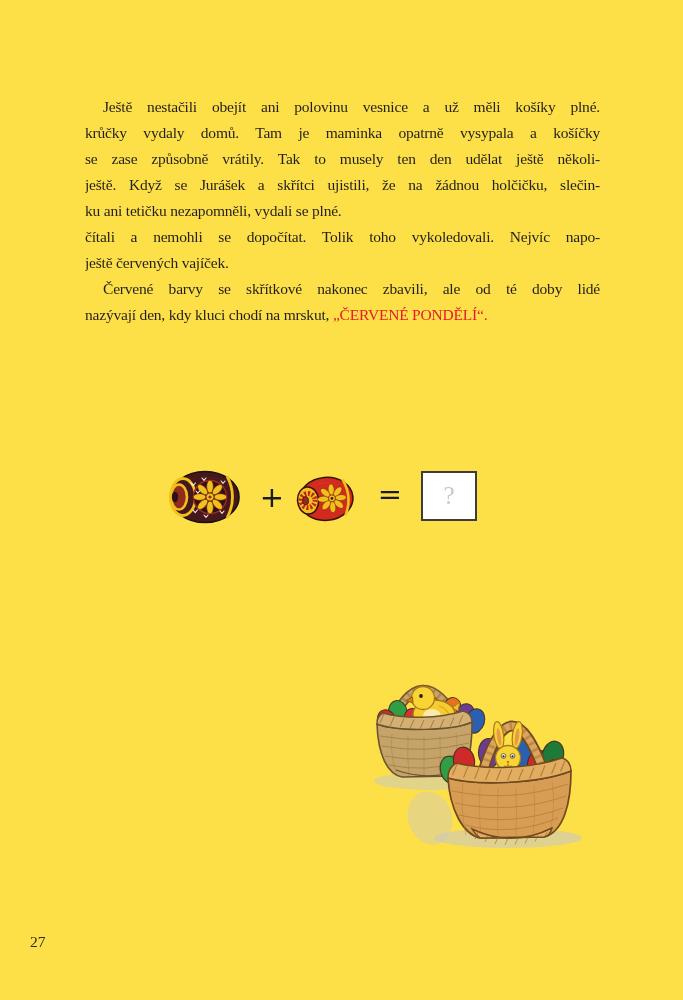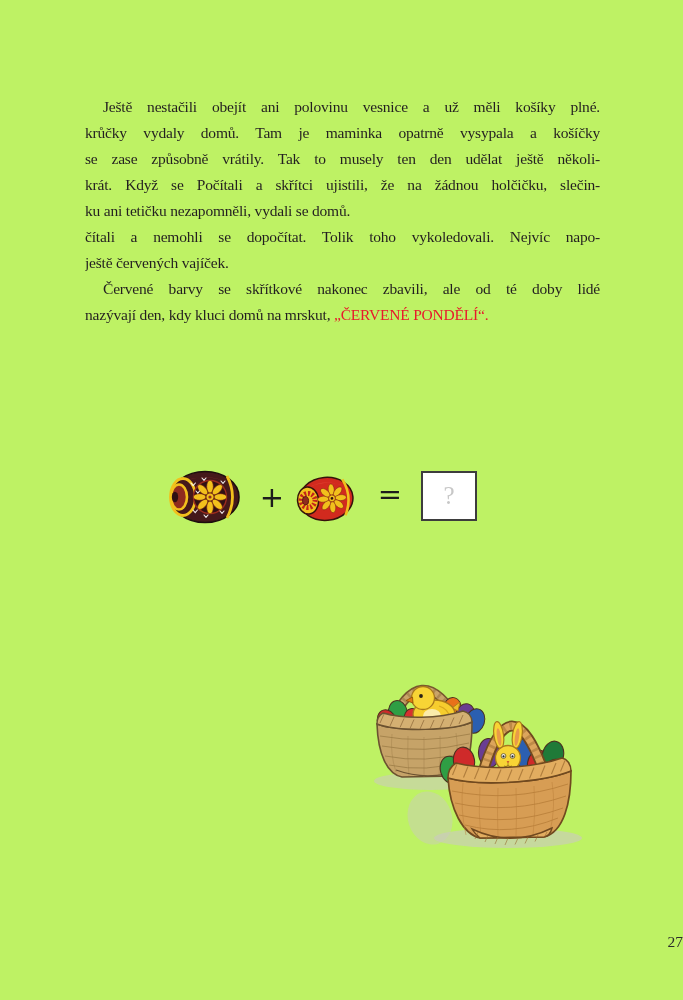--- a/index.html
+++ b/index.html
@@ -1,17 +1,17 @@
 <!DOCTYPE html>
 <html lang="cs" style="--accent-red: #e8192c;"><head>
 <meta charset="utf-8">
 <style>
   html,body{margin:0;padding:0;background:#ffffff;}
   .page{
-    position:relative;width:683px;height:1000px;background:#bef264;overflow:hidden;
+    position:relative;width:683px;height:1000px;background:#fde047;overflow:hidden;
     font-family:"Liberation Serif", serif;color:#231f20;
   }
   .text-block{
     position:absolute;left:85px;top:94px;width:515px;
     font-size:15.5px;line-height:26px;letter-spacing:-0.2px;
   }
   .para{margin:0;padding:0;}
   .tline{
     text-align:justify;text-align-last:justify;
     height:26px;overflow:hidden;white-space:normal;
@@ -29,44 +29,44 @@
   .answer-box{
     position:absolute;left:256px;top:6px;width:52px;height:46px;
     border:2.5px solid #3d3d3d;background:#ffffff;
     display:flex;align-items:center;justify-content:center;
   }
   .answer-box span{
     font-family:"Liberation Serif", serif;font-size:25px;color:#c7c7c7;
   }
   .baskets{position:absolute;left:368px;top:650px;}
   .pageno{
-    position:absolute;left:0;right:0;top:933px;text-align:right;text-indent:30px;
+    position:absolute;left:0;right:0;top:933px;text-align:left;text-indent:30px;
     font-size:15.5px;color:#2b2b2b;
   }
 </style>
 </head>
 <body>
 
 <div class="page">
 
   <div class="text-block">
     <div class="para">
         <div class="tline first">Ještě nestačili obejít ani polovinu vesnice a už měli košíky plné.</div>
         <div class="tline">krůčky vydaly domů. Tam je maminka opatrně vysypala a košíčky</div>
         <div class="tline">se zase způsobně vrátily. Tak to musely ten den udělat ještě několi-</div>
-        <div class="tline">krát. Když se Počítali a skřítci ujistili, že na žádnou holčičku, slečin-</div>
-        <div class="tline lastline">ku ani tetičku nezapomněli, vydali se domů.</div>
+        <div class="tline">ještě. Když se Jurášek a skřítci ujistili, že na žádnou holčičku, slečin-</div>
+        <div class="tline lastline">ku ani tetičku nezapomněli, vydali se plné.</div>
       </div>
     <div class="para">
         <div class="tline">čítali a nemohli se dopočítat. Tolik toho vykoledovali. Nejvíc napo-</div>
         <div class="tline lastline">ještě červených vajíček.</div>
       </div>
     <div class="para">
       <div class="tline first">Červené barvy se skřítkové nakonec zbavili, ale od té doby lidé</div>
-      <div class="tline lastline"><span>nazývají den, kdy kluci domů na mrskut, </span><span class="red">„ČERVENÉ PONDĚLÍ“.</span></div>
+      <div class="tline lastline"><span>nazývají den, kdy kluci chodí na mrskut, </span><span class="red">„ČERVENÉ PONDĚLÍ“.</span></div>
     </div>
   </div>
 
   <div class="equation">
 
     <svg class="eq-item" style="left:4px;top:4px;" width="72" height="56" viewBox="0 0 72 56">
       <ellipse cx="36" cy="28" rx="34" ry="25.5" fill="#45191b" stroke="#1d0e0d" stroke-width="1.6"></ellipse>
       <path d="M12,14 Q36,2 62,15 Q48,8 36,8 Q23,8 12,14 Z" fill="#8a2a28" opacity="0.9"></path>
       <ellipse cx="14" cy="28" rx="12.5" ry="18.5" fill="none" stroke="#f2c01c" stroke-width="2.8"></ellipse>
       <ellipse cx="10" cy="28" rx="8" ry="12.5" fill="#8f2c1e" stroke="#f2c01c" stroke-width="2.6"></ellipse>

